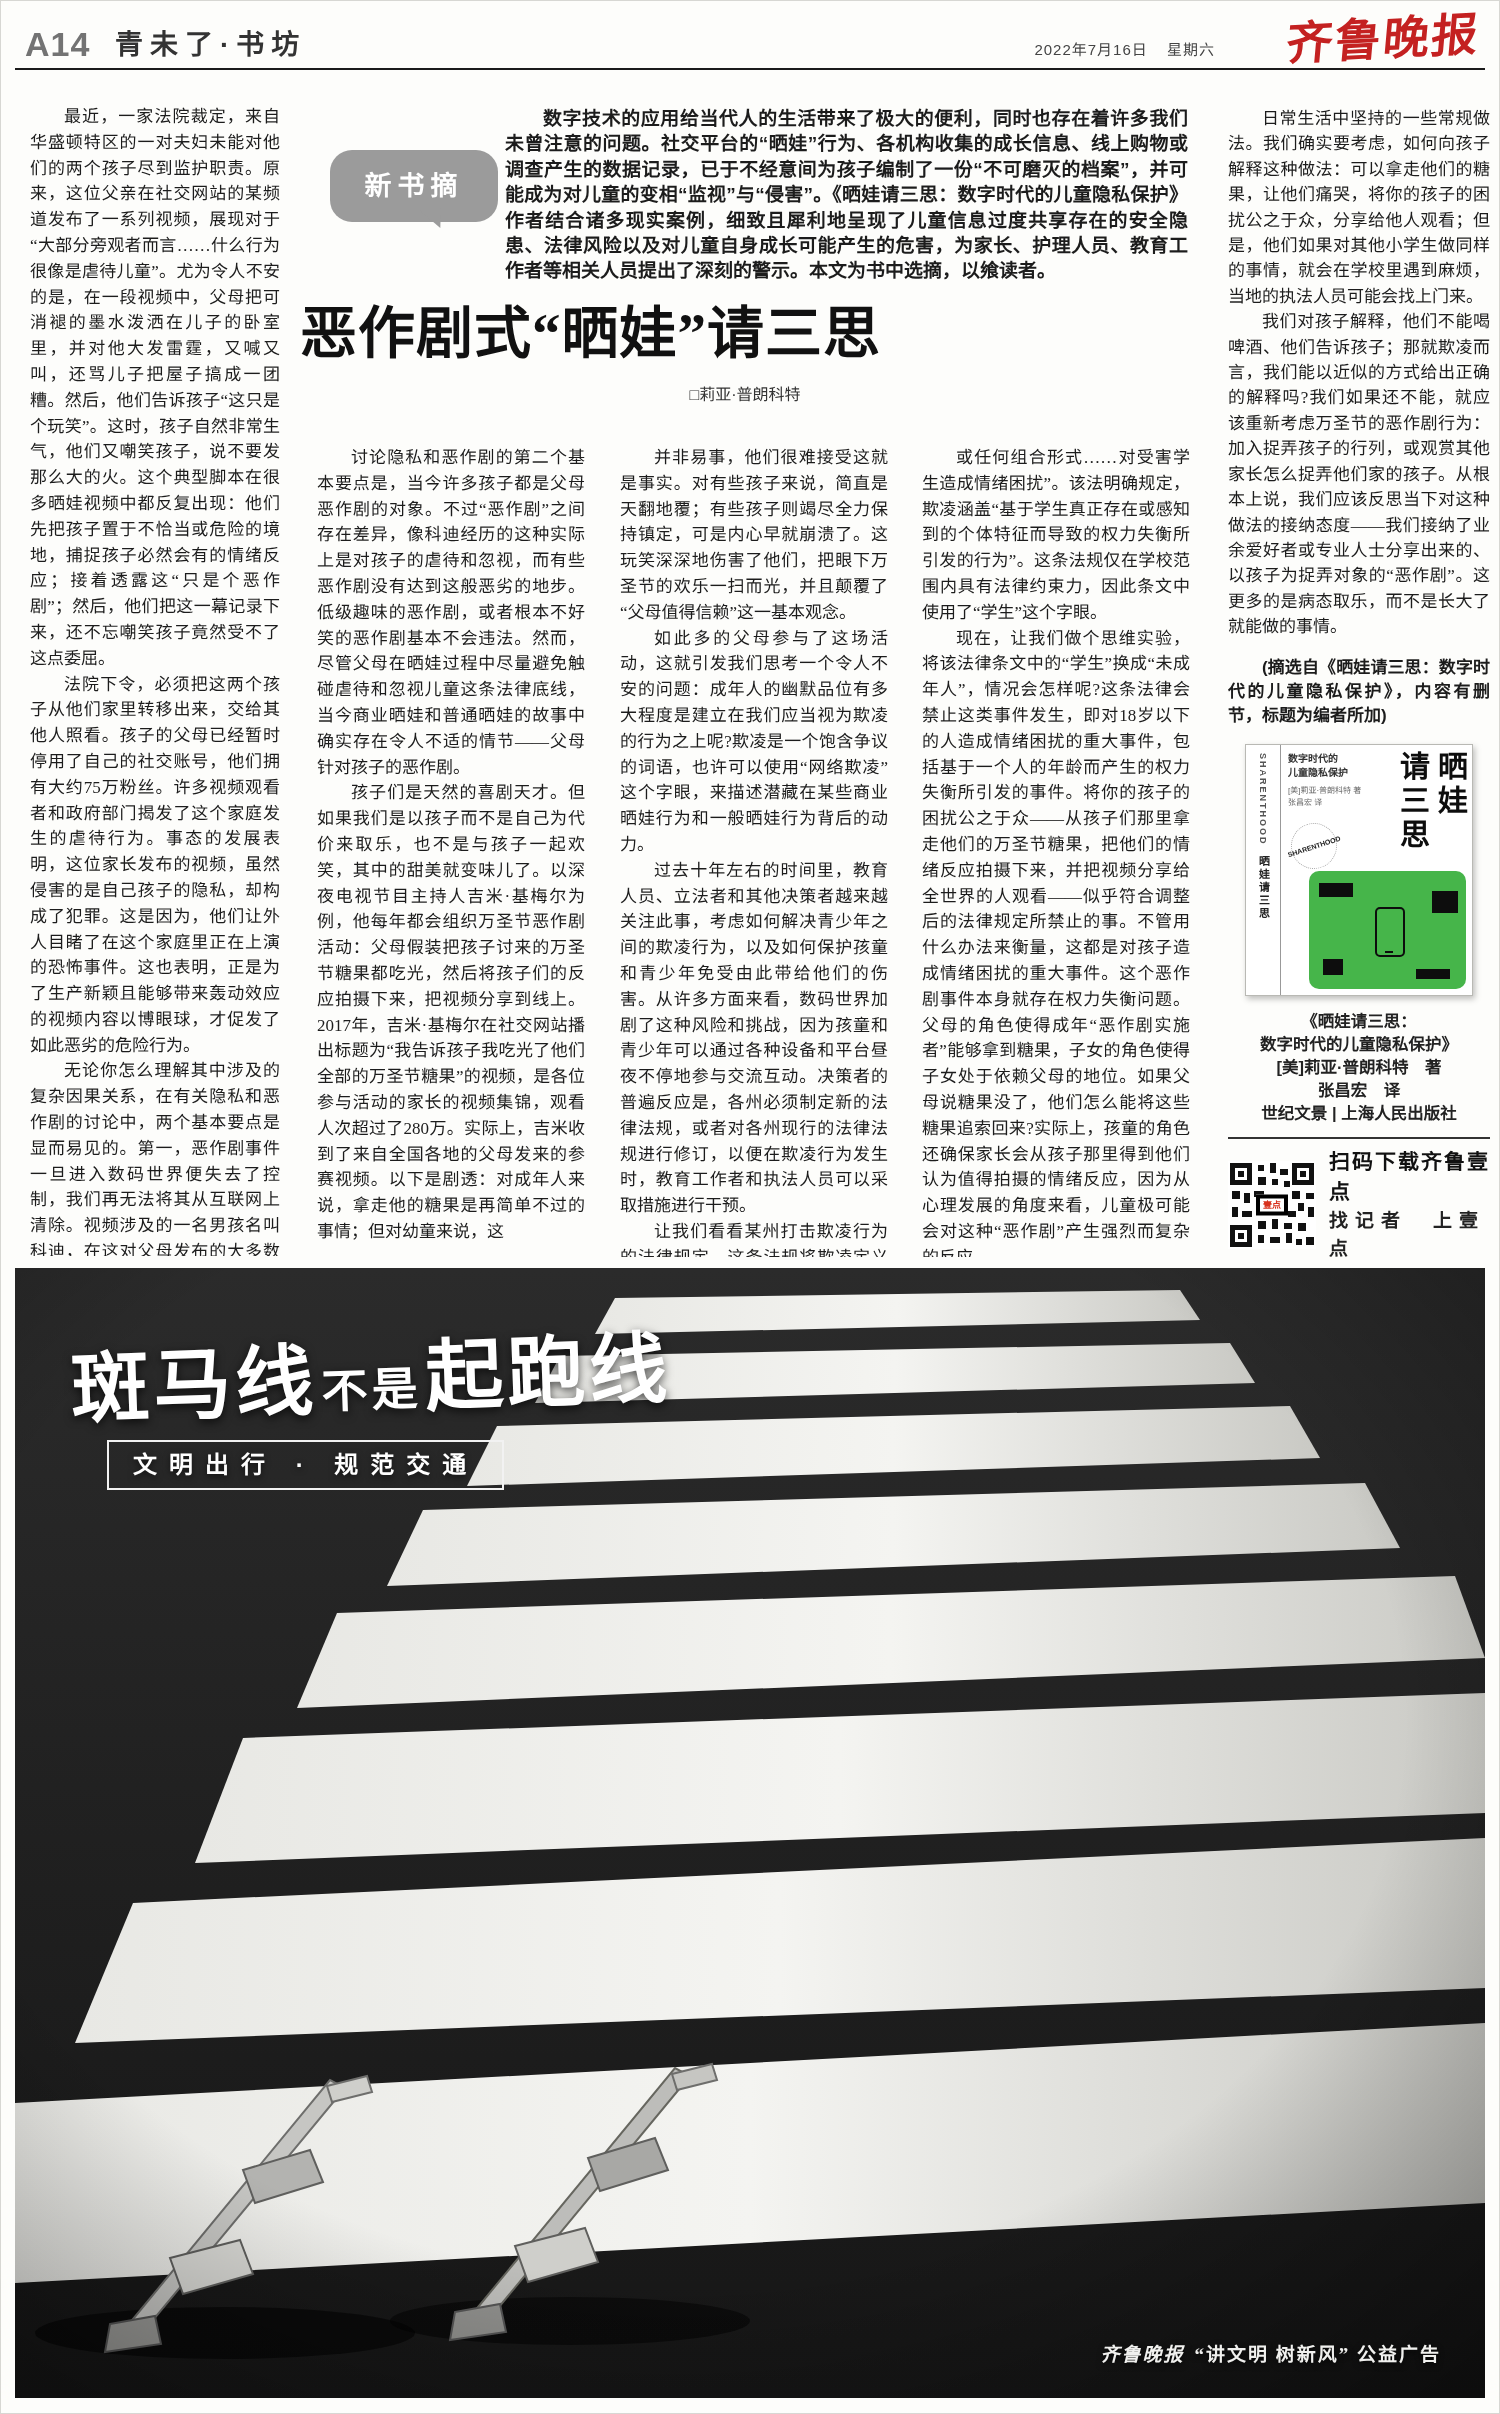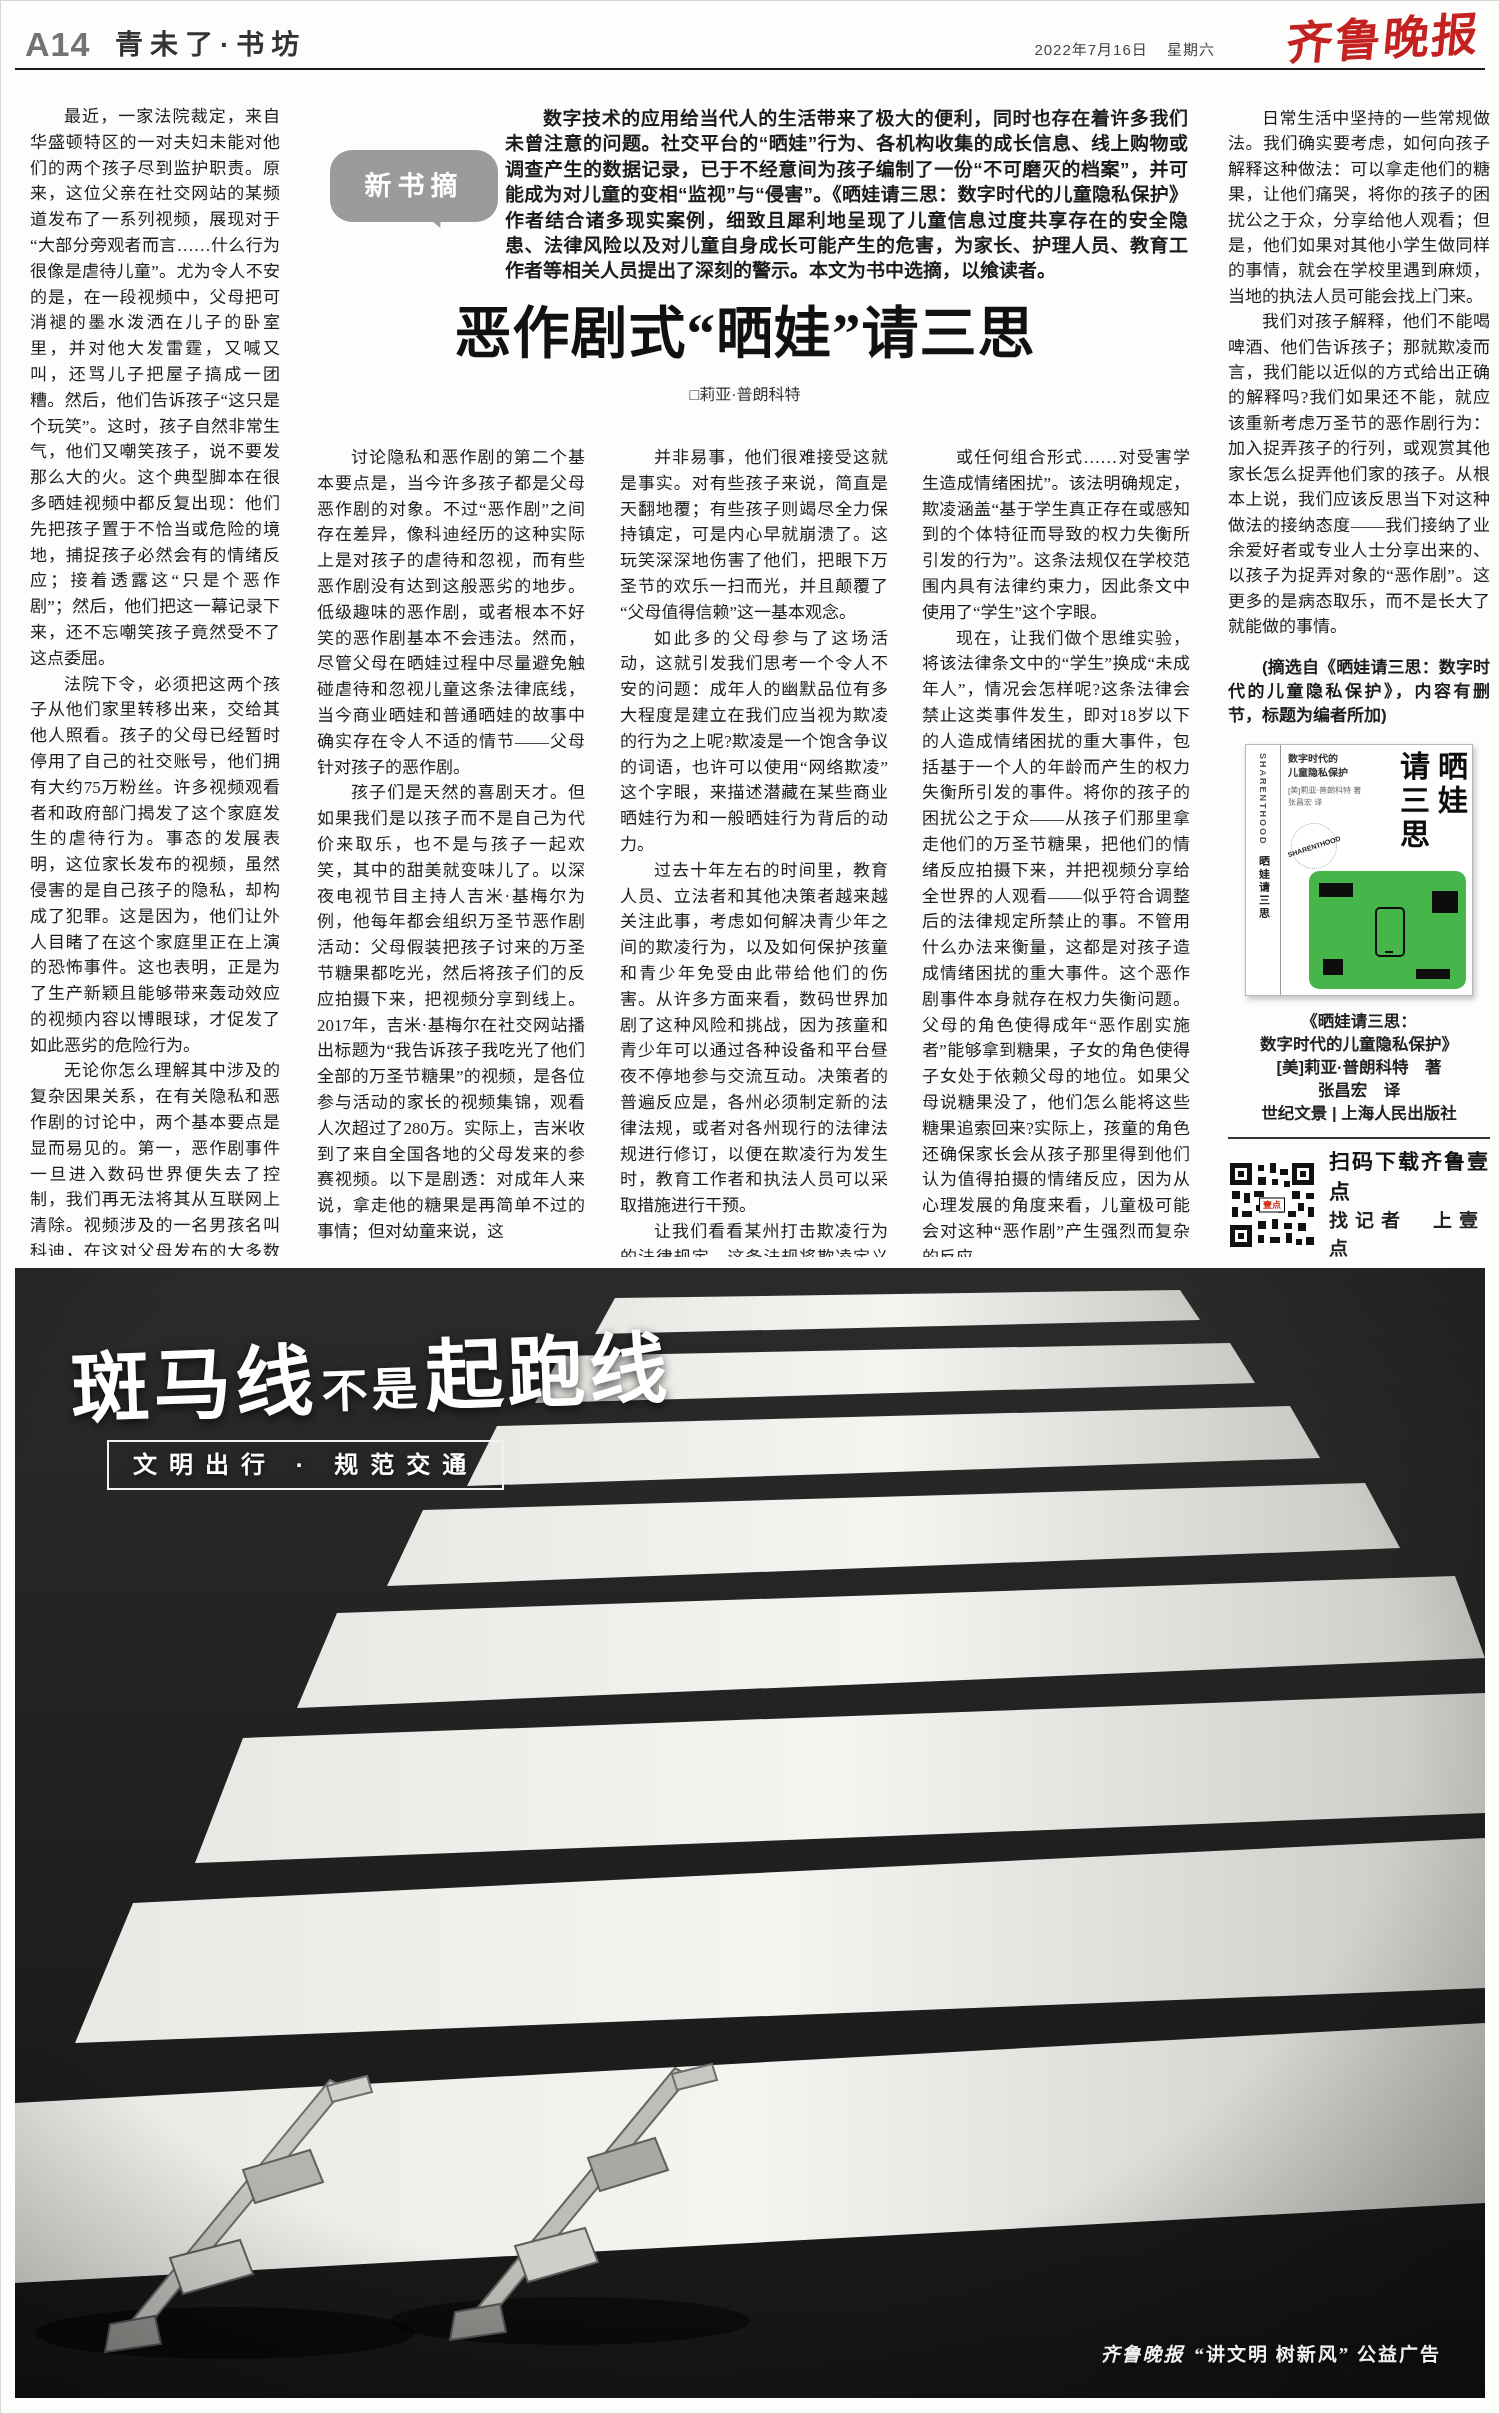--- a/index.html
+++ b/index.html
@@ -23,21 +23,21 @@
   .col3{position:absolute;left:620px;top:445px;width:268px;height:812px;}
   .col4{position:absolute;left:922px;top:445px;width:268px;height:812px;}
   
   .badge{position:absolute;left:330px;top:150px;width:168px;height:72px;background:#9b9b9b;border-radius:22px;
          color:#fff;font:700 27px/72px "Liberation Sans","DejaVu Sans",sans-serif;text-align:center;letter-spacing:6px;}
   .badge::after{content:"";position:absolute;left:96px;bottom:-18px;border:12px solid transparent;
                 border-top:20px solid #9b9b9b;transform:skewX(30deg);}
   .intro{position:absolute;left:505px;top:106px;width:683px;height:204px;
          font:600 19px/25.4px "Liberation Sans","DejaVu Sans",sans-serif;text-align:justify;overflow:hidden;}
   .intro p{margin:0;text-indent:2em;}
-  .title{position:absolute;left:300px;top:298px;width:890px;text-align:center;
+  .title{position:absolute;left:300px;top:298px;width:890px;
          font:900 57px/72px "Liberation Serif","DejaVu Serif",serif;letter-spacing:1px;color:#111;}
   .byline{position:absolute;left:300px;top:384px;width:890px;text-align:center;
           font:16px/22px "Liberation Sans","DejaVu Sans",sans-serif;color:#333;}
   
   .sidebar{position:absolute;left:1228px;top:106px;width:262px;}
   .sb-text{font-size:17px;line-height:25.4px;text-align:justify;}
   .sb-text p{margin:0;text-indent:2em;}
   .sb-note{margin-top:16px;font:600 17px/24px "Liberation Sans","DejaVu Sans",sans-serif;text-align:justify;}
   .sb-note p{margin:0;text-indent:2em;}
   .book{margin:16px auto 0 auto;width:226px;height:250px;background:#fff;border:1px solid #b9b9b4;
@@ -64,21 +64,21 @@
   .cv-b1,.cv-b2,.cv-b3,.cv-b4{position:absolute;background:#0d0d0d;}
   .cv-b1{left:10px;top:12px;width:34px;height:14px;}
   .cv-b2{right:8px;top:20px;width:26px;height:22px;}
   .cv-b3{left:14px;bottom:14px;width:20px;height:16px;}
   .cv-b4{right:16px;bottom:10px;width:34px;height:10px;}
   .bookinfo{margin-top:14px;text-align:center;font:600 16.5px/23px "Liberation Sans","DejaVu Sans",sans-serif;color:#222;}
   .bookinfo p{margin:0;}
   .sb-rule{margin-top:12px;height:2px;background:#333;}
   .qr-row{margin-top:8px;display:flex;align-items:center;gap:13px;}
   .qr-wrap{position:relative;width:88px;height:88px;flex:0 0 88px;}
-  .qr-center{position:absolute;left:50%;top:50%;transform:translate(-50%,-50%);background:#fff;border:1px solid #000000;
+  .qr-center{position:absolute;left:50%;top:50%;transform:translate(-50%,-50%);background:#fff;border:4px solid #000000;
              padding:1px 3px;font:700 9px/11px "Liberation Sans",sans-serif;color:#d8321e;}
   .qr-txt .l1{font:700 21px/30px "Liberation Sans","DejaVu Sans",sans-serif;letter-spacing:2px;color:#111;}
   .qr-txt .l2{font:600 19px/28px "Liberation Sans","DejaVu Sans",sans-serif;letter-spacing:7px;color:#222;}
   .credits{margin-top:10px;font:15px/20px "Liberation Sans","DejaVu Sans",sans-serif;color:#333;letter-spacing:1px;}
   
   .ad{position:absolute;left:15px;top:1268px;width:1470px;height:1130px;background:#191919;overflow:hidden;}
   .ad svg{display:block;width:100%;height:100%;}
   .ad-headline{position:absolute;left:56px;top:48px;color:#fff;transform:rotate(-2deg);
                font-family:"Liberation Serif","DejaVu Serif",serif;font-weight:900;
                text-shadow:0 3px 10px rgba(0,0,0,.7);letter-spacing:4px;}

